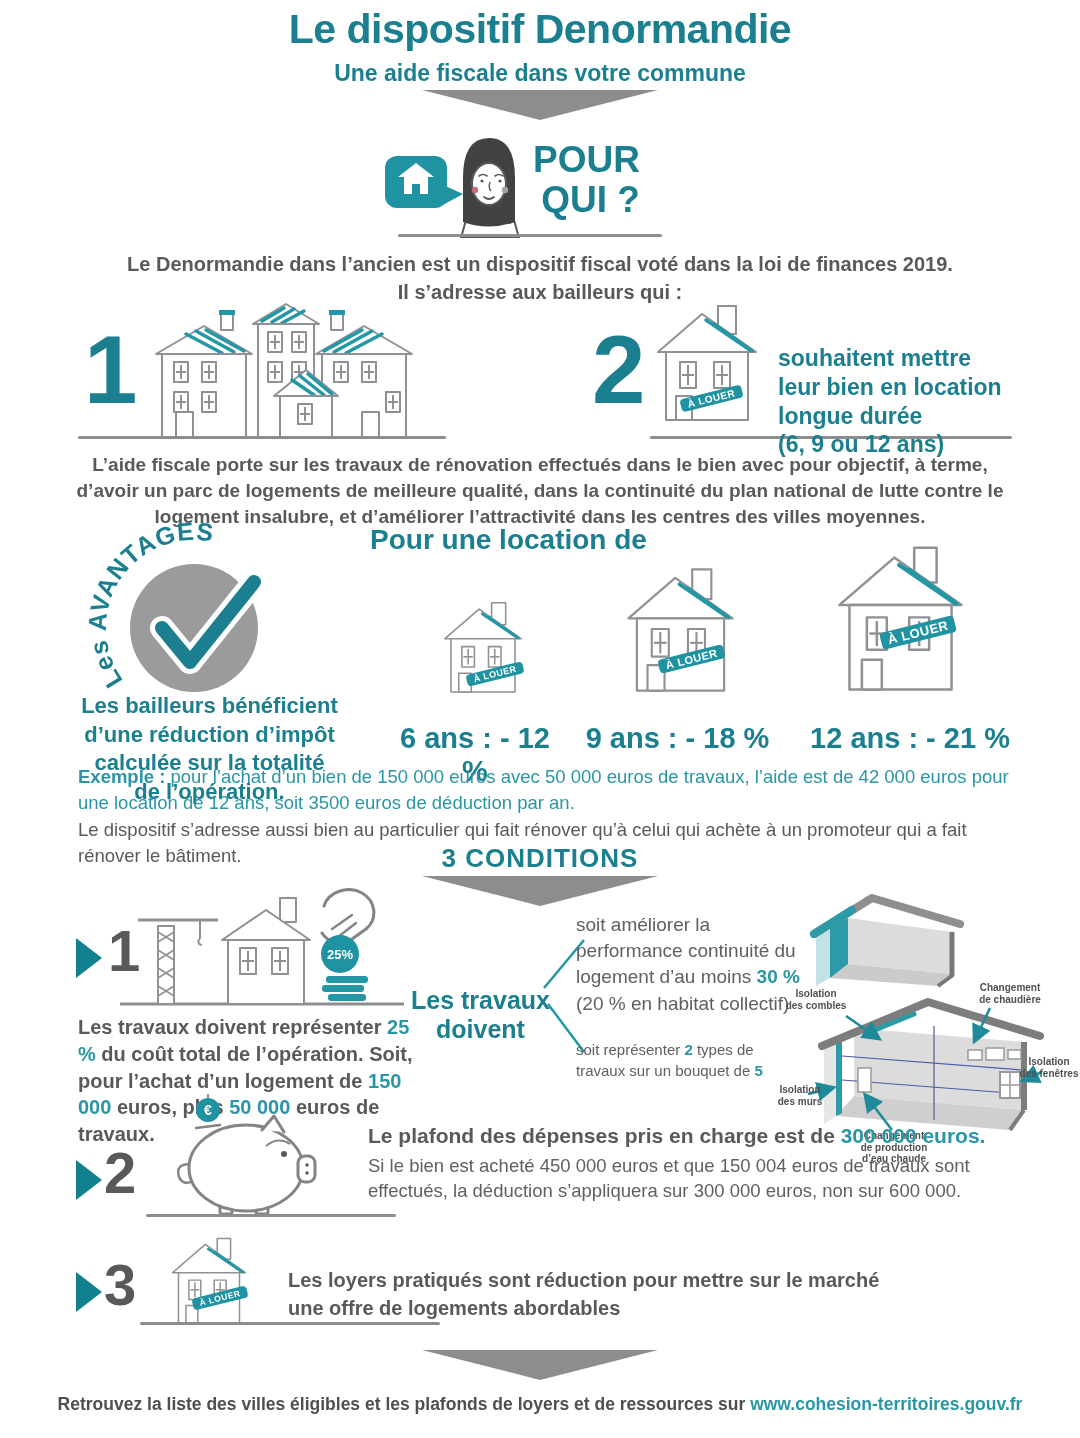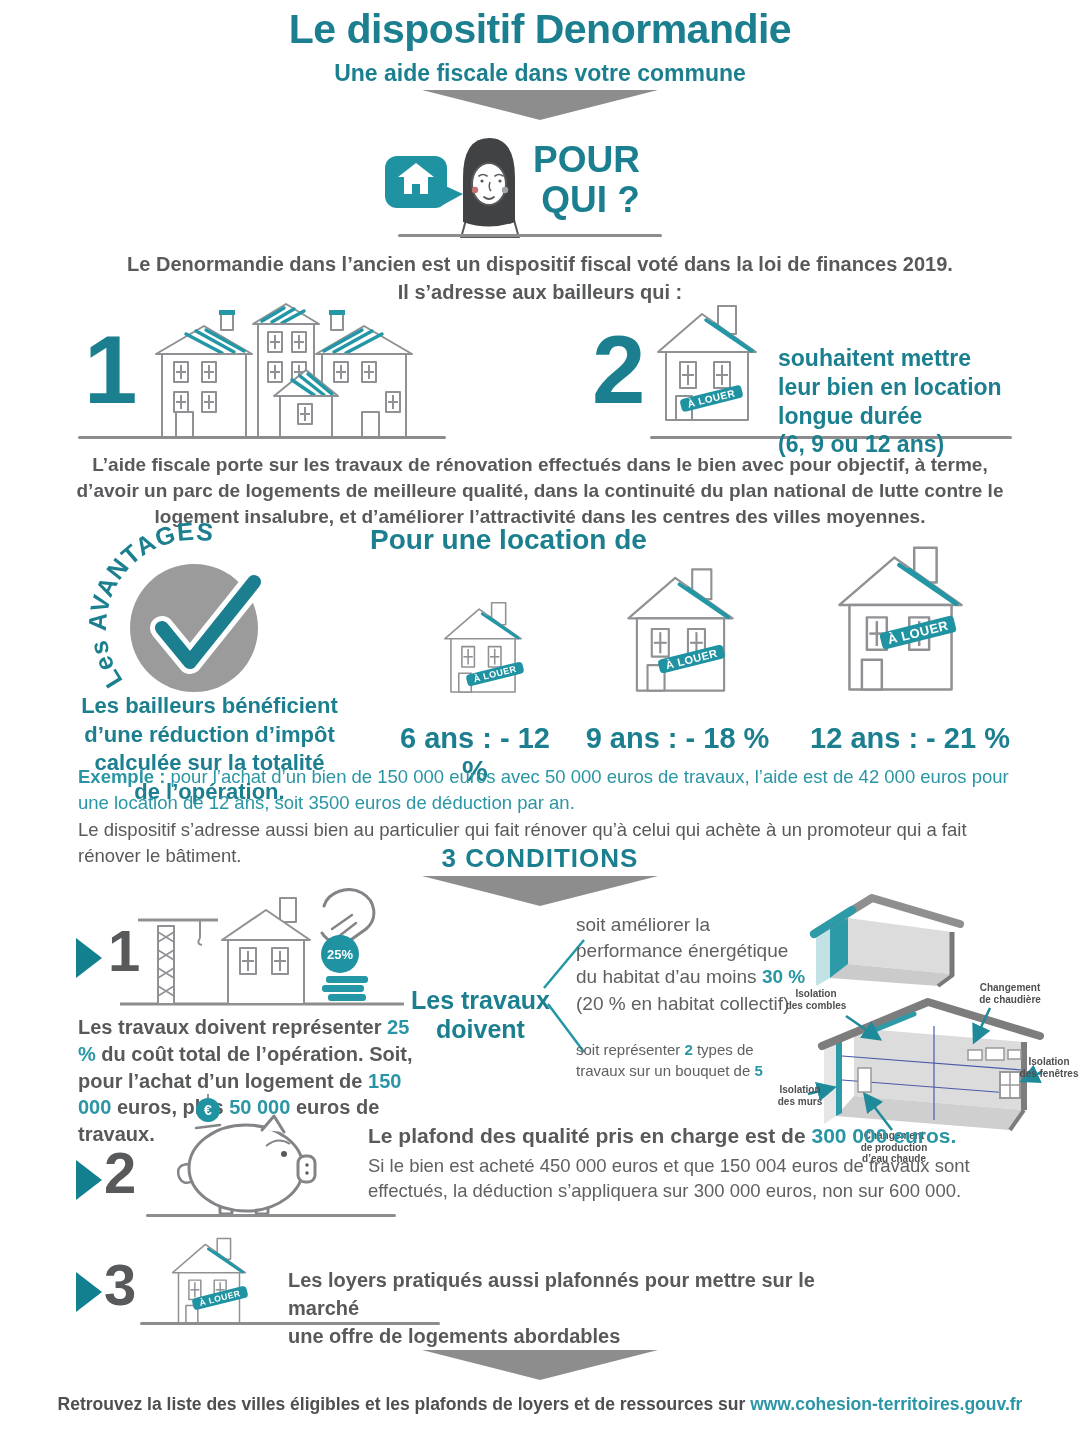--- a/index.html
+++ b/index.html
@@ -250,21 +250,21 @@
     <span>Les travaux doivent représenter </span><span class="tealA">25 %</span><span> du coût total de l’opération. Soit, pour l’achat d’un logement de </span><span class="tealA">150 000</span><span> euros, plus </span><span class="tealA">50 000</span><span> euros de travaux.</span>
   </div>
 
   <div class="abs pre b teal ctr" style="top:986px;left:398px;width:165px;font-size:25px;line-height:1.15">Les travaux
 doivent</div>
   <svg class="abs" style="top:930px;left:540px" width="48" height="132" viewBox="0 0 48 132">
     <line x1="4" y1="58" x2="44" y2="10" stroke="#2397a6" stroke-width="2.5"></line>
     <line x1="8" y1="74" x2="44" y2="122" stroke="#2397a6" stroke-width="2.5"></line>
   </svg>
   <div class="abs" style="top:912px;left:576px;width:238px;font-size:19px;line-height:1.38;color:#5f6062">
-    <span>soit améliorer la performance énergétique du habitat d’au moins </span><span class="b tealA">30 %</span><span> (20 % en habitat collectif)</span>
+    <span>soit améliorer la performance continuité du logement d’au moins </span><span class="b tealA">30 %</span><span> (20 % en habitat collectif)</span>
   </div>
   <div class="abs" style="top:1040px;left:576px;width:228px;font-size:15px;line-height:1.38;color:#5f6062">
     <span>soit représenter </span><span class="b tealA">2</span><span> types de travaux sur un bouquet de </span><span class="b tealA">5</span>
   </div>
 
   <svg class="abs" style="top:882px;left:806px" width="164" height="106" viewBox="0 0 164 106">
     <polygon points="42,36 146,50 146,92 42,82" fill="#dcdcdc"></polygon>
     <polygon points="24,96 42,82 146,92 132,104" fill="#cbcbcb"></polygon>
     <polygon points="10,50 24,44 24,96 10,104" fill="#c3e2e6"></polygon>
     <polygon points="24,44 42,36 42,82 24,96" fill="#2d9aa8"></polygon>
@@ -327,33 +327,33 @@
     <path d="M116,52 q12,-10 24,-2" fill="none" stroke="#828487" stroke-width="2"></path>
     <circle cx="134" cy="60" r="3" fill="#58595b"></circle>
     <rect x="148" y="62" width="17" height="26" rx="7" class="outl3"></rect>
     <circle cx="157" cy="71" r="1.7" fill="#58595b"></circle>
       <circle cx="157" cy="79" r="1.7" fill="#58595b"></circle>
     <path d="M40,70 q-15,0 -11,13 q4,9 14,4" fill="none" stroke="#828487" stroke-width="2.5"></path>
   </svg>
   <div class="abs gline" style="top:1214px;left:146px;width:250px;height:2.5px"></div>
   <div class="abs" style="top:1124px;left:368px;width:648px">
     <div style="font-size:21px;font-weight:700;color:#58595b">
-      <span>Le plafond des qualité pris en charge est de </span><span class="tealA">300 000 euros.</span>
+      <span>Le plafond des dépenses pris en charge est de </span><span class="tealA">300 000 euros.</span>
     </div>
     <div style="font-size:18.5px;line-height:1.36;margin-top:5px;color:#5f6062">Si le bien est acheté 450 000 euros et que 150 004 euros de travaux sont effectués, la déduction s’appliquera sur 300 000 euros, non sur 600 000.</div>
   </div>
 
   <div class="abs pointer" style="top:1272px;left:76px"></div>
   <div class="abs cnum" style="top:1256px;left:104px">3</div>
   <svg class="abs" style="top:1234px;left:168px" width="82" height="93" viewBox="0 0 110 125">
       <use href="#sym-rent-house"></use>
     </svg>
   <span class="ribbon" style="top:1292px;left:192px;font-size:8.5px">À LOUER</span>
   <div class="abs gline" style="top:1322px;left:140px;width:300px;height:2.5px"></div>
-  <div class="abs pre b" style="top:1266px;left:288px;width:600px;font-size:20px;line-height:1.4;color:#58595b">Les loyers pratiqués aussi plafonnés pour mettre sur le marché
+  <div class="abs pre b" style="top:1266px;left:288px;width:600px;font-size:20px;line-height:1.4;color:#58595b">Les loyers pratiqués sont réduction pour mettre sur le marché
 une offre de logements abordables</div>
 
   <div class="abs tri" style="top:1350px"></div>
   <div class="abs ctr" style="top:1394px;left:0;width:100%;font-size:17.5px;font-weight:700;color:#4e4f51;white-space:nowrap">
     <span>Retrouvez la liste des villes éligibles et les plafonds de loyers et de ressources sur </span><span class="tealA">www.cohesion-territoires.gouv.fr</span>
   </div>
 
 </div>
 
 </body></html>

